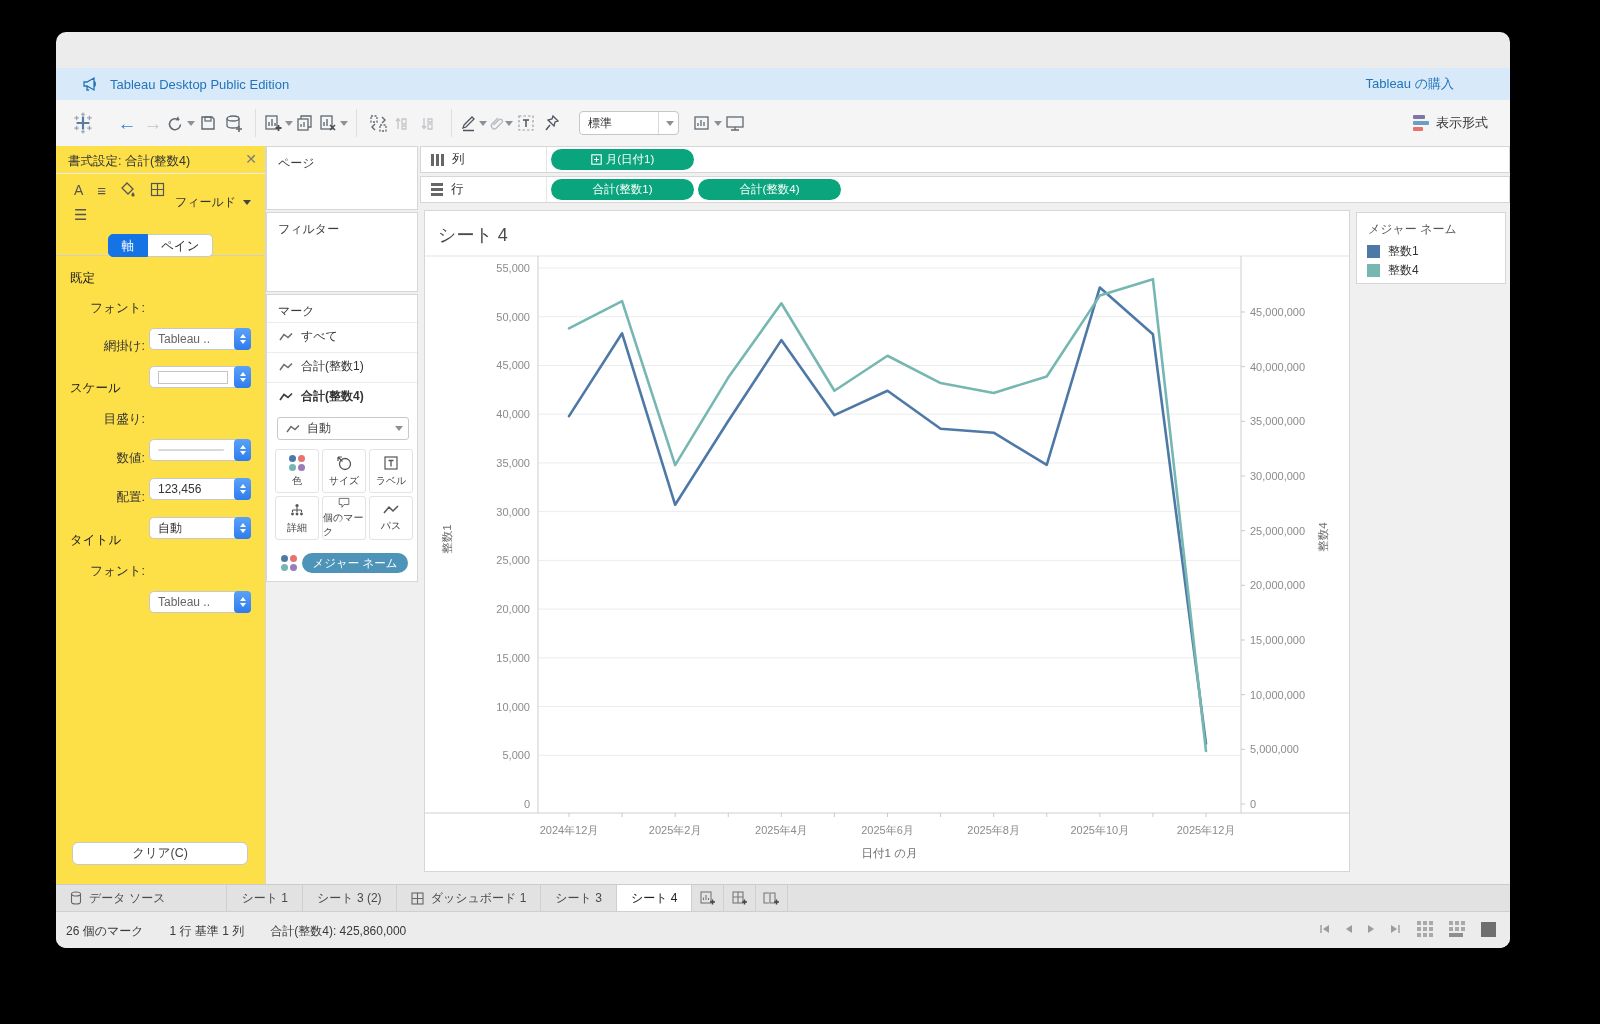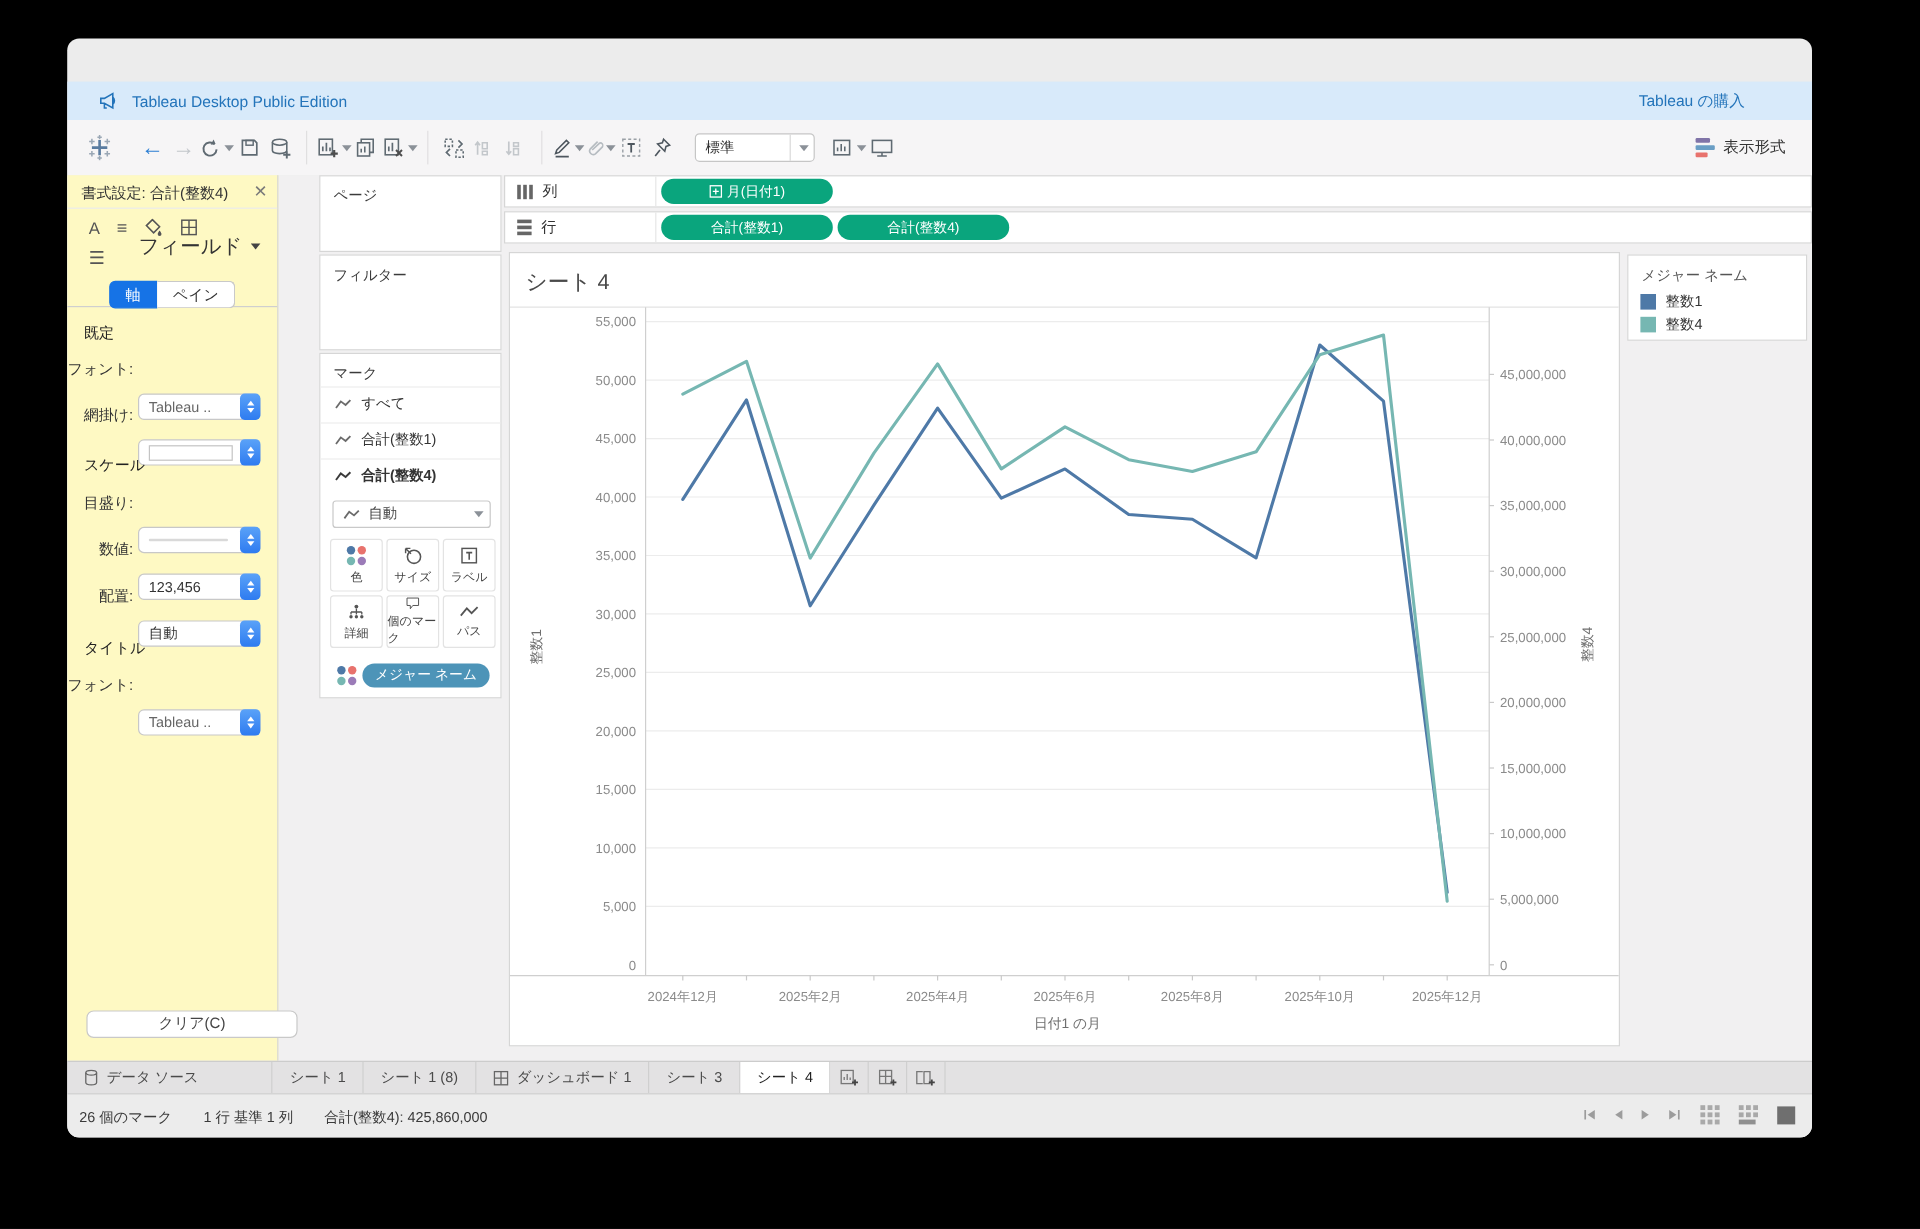--- a/index.html
+++ b/index.html
@@ -35,27 +35,27 @@
   #show-me{position:absolute;right:22px;display:flex;align-items:center;gap:7px;font-size:13px;color:#333;}
   .showme-icon{display:flex;flex-direction:column;gap:2px;}
   .showme-icon i{display:block;height:4px;border-radius:1px;}
   .showme-icon i:nth-child(1){width:12px;background:#8074a8;}
   .showme-icon i:nth-child(2){width:16px;background:#6a9ec5;}
   .showme-icon i:nth-child(3){width:10px;background:#e8726d;}
   
   #main{position:absolute;left:0;top:114px;width:1454px;height:738px;background:#f1f0f1;}
   .card{position:absolute;background:#fff;border:1px solid #d6d6d6;font-size:12px;color:#3b3b3b;}
   
-  #format-pane{position:absolute;left:0;top:0;width:176px;height:738px;background:#fef9c3;border-right:1px solid #d6d6d6;}
+  #format-pane{position:absolute;left:0;top:0;width:210px;height:738px;background:#fde047;border-right:1px solid #d6d6d6;}
   #fp-head{position:relative;height:28px;border-bottom:1px solid #ececec;}
   #fp-title{position:absolute;left:12px;top:7px;font-size:12.5px;color:#333;}
   #fp-close{position:absolute;right:8px;top:5px;font-size:14px;color:#7a7a7a;}
   .fp-iconrow{position:absolute;left:18px;top:36px;display:flex;gap:14px;color:#555;font-size:15px;}
   .fp-iconrow2{position:absolute;left:18px;top:60px;color:#555;font-size:15px;}
-  #fp-field{position:absolute;right:14px;top:48px;font-size:17px;color:#333;display:flex;align-items:center;gap:5px;}
+  #fp-field{position:absolute;right:14px;top:48px;font-size:12px;color:#333;display:flex;align-items:center;gap:5px;}
   #fp-tabs{position:absolute;left:0;top:98px;width:100%;height:12px;border-bottom:1px solid #cfcfcf;text-align:center;}
   .fp-tabwrap{position:relative;top:-10px;display:inline-flex;}
   .fp-tab{height:23px;line-height:23px;padding:0 13px;font-size:12.5px;background:#fff;border:1px solid #c9c9c9;color:#333;}
   .fp-tab.sel{background:#1673e6;border-color:#1673e6;color:#fff;border-radius:5px 0 0 5px;}
   .fp-tab.unsel{border-left:none;border-radius:0 5px 5px 0;}
   .fp-h{position:absolute;left:14px;font-size:12.5px;color:#222;}
   .fp-row{position:absolute;left:0;width:100%;height:22px;}
   .fp-lab{position:absolute;right:120px;top:4px;font-size:12.5px;color:#333;}
   .fp-ctl{position:absolute;right:14px;top:0;width:102px;height:22px;background:#fff;border:1px solid #c8c8c8;
     border-radius:5px;display:flex;align-items:center;font-size:12px;color:#666;padding-left:8px;margin-top:32px;}
@@ -599,21 +599,21 @@
           <ellipse cx="6" cy="3" rx="4.5" ry="2" fill="none" stroke="#666" stroke-width="1.1"></ellipse>
           <path d="M1.5 3v8c0 1.1 2 2 4.5 2s4.5-.9 4.5-2V3" fill="none" stroke="#666" stroke-width="1.1"></path>
         </svg>
       <span>データ ソース</span>
       <span style="width:40px"></span>
     </div>
     <div class="sheet-tab">
         <span>シート 1</span>
       </div>
     <div class="sheet-tab">
-        <span>シート 1 (8)</span>
+        <span>シート 3 (2)</span>
       </div>
     <div class="sheet-tab">
       <svg class="icon" width="13" height="13" viewBox="0 0 13 13">
           <rect x="1" y="1" width="11" height="11" fill="none" stroke="#666" stroke-width="1.1"></rect>
           <path d="M6.5 1v11M1 6.5h11" stroke="#666" stroke-width="1.1"></path>
         </svg>
       <span>ダッシュボード 1</span>
     </div>
     <div class="sheet-tab">
         <span>シート 3</span>

